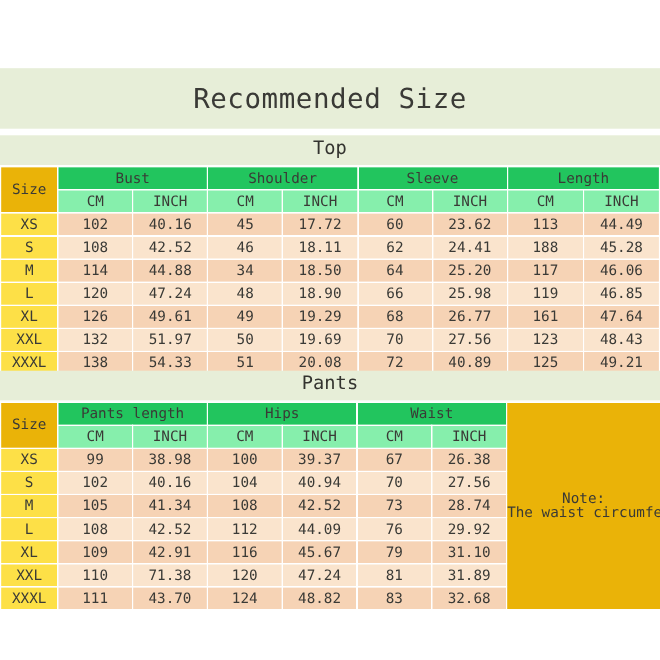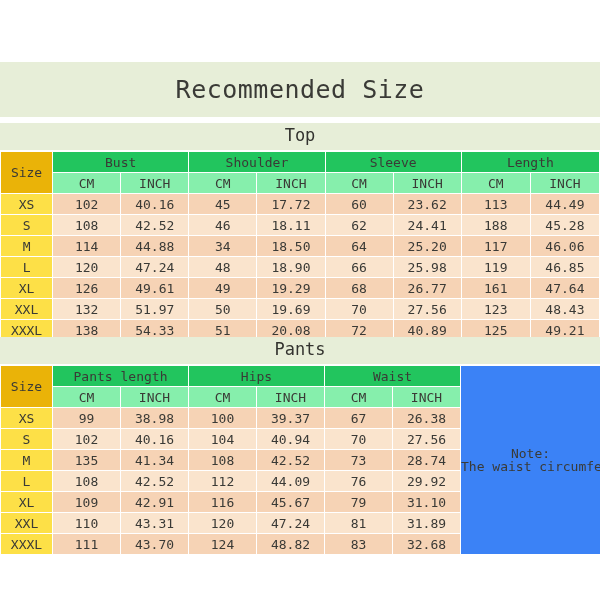--- a/index.html
+++ b/index.html
@@ -86,21 +86,21 @@
     background: #86efac;
     font-size: 13px;
   }
   .rowlabel {
     background: #fde047;
     font-size: 14px;
   }
   .val-a { background: #f6d3b5; }
   .val-b { background: #fae4cd; }
   .note-cell {
-    background: #3b82f6;
+    background: #eab308;
     font-size: 10.5px;
     color: #2f2f2c;
     line-height: 13px;
     vertical-align: middle;
     text-align: center;
     padding: 2px 3px;
     white-space: normal;
     font-family: "DejaVu Sans Mono", monospace;
   }
   .note-title { display: block; }
@@ -274,21 +274,21 @@
           <td class="rowlabel">S</td>
           <td class="val-b">102</td>
           <td class="val-b">40.16</td>
           <td class="val-b">104</td>
           <td class="val-b">40.94</td>
           <td class="val-b">70</td>
           <td class="val-b">27.56</td>
         </tr>
         <tr>
           <td class="rowlabel">M</td>
-          <td class="val-a">135</td>
+          <td class="val-a">105</td>
           <td class="val-a">41.34</td>
           <td class="val-a">108</td>
           <td class="val-a">42.52</td>
           <td class="val-a">73</td>
           <td class="val-a">28.74</td>
         </tr>
         <tr>
           <td class="rowlabel">L</td>
           <td class="val-b">108</td>
           <td class="val-b">42.52</td>
@@ -302,21 +302,21 @@
           <td class="val-a">109</td>
           <td class="val-a">42.91</td>
           <td class="val-a">116</td>
           <td class="val-a">45.67</td>
           <td class="val-a">79</td>
           <td class="val-a">31.10</td>
         </tr>
         <tr>
           <td class="rowlabel">XXL</td>
           <td class="val-b">110</td>
-          <td class="val-b">43.31</td>
+          <td class="val-b">71.38</td>
           <td class="val-b">120</td>
           <td class="val-b">47.24</td>
           <td class="val-b">81</td>
           <td class="val-b">31.89</td>
         </tr>
         <tr>
           <td class="rowlabel">XXXL</td>
           <td class="val-a">111</td>
           <td class="val-a">43.70</td>
           <td class="val-a">124</td>

